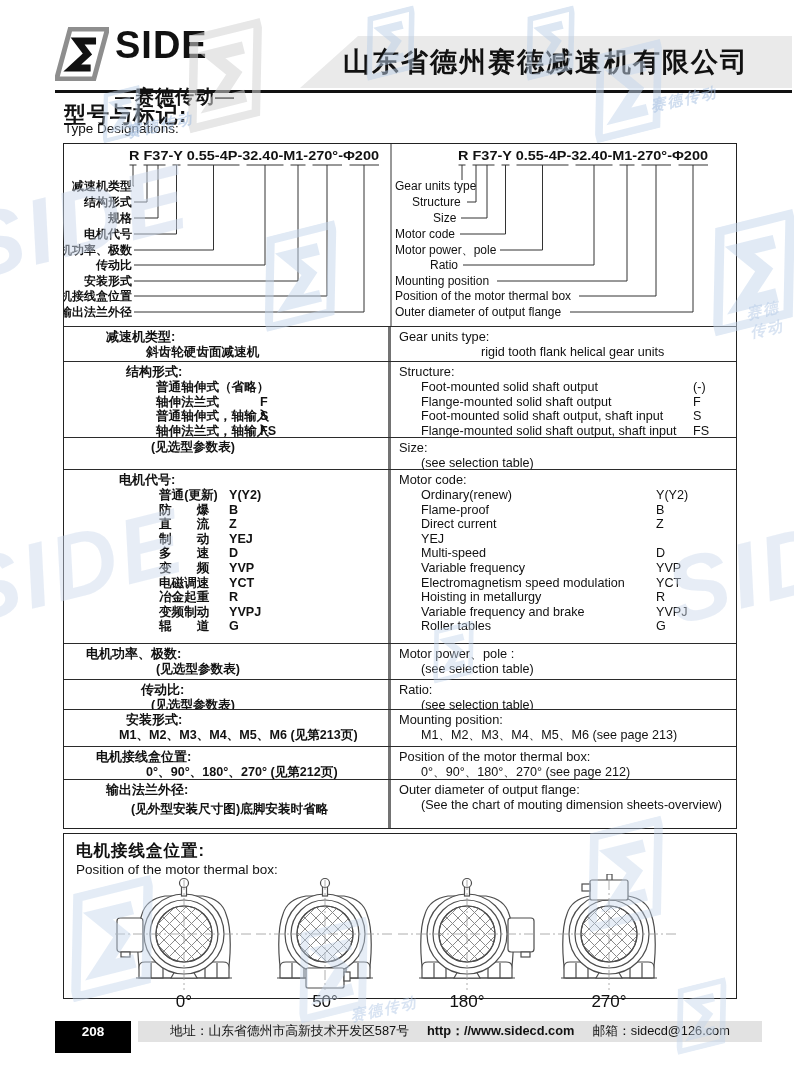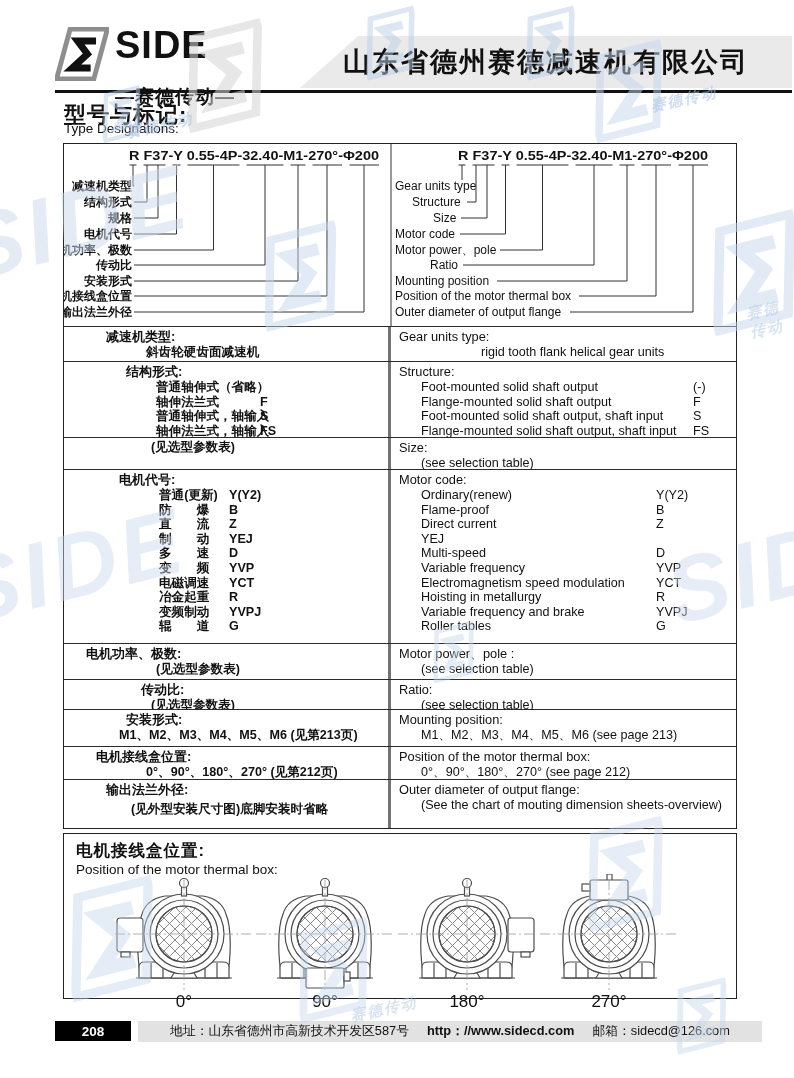--- a/index.html
+++ b/index.html
@@ -48,21 +48,21 @@
   .tb-zh{font-size:16.5px;font-weight:bold;margin:6px 0 0 12px;letter-spacing:1px;}
   .tb-en{font-size:13.5px;margin-left:12px;}
   .fig{position:absolute;top:40px;width:150px;text-align:center;}
   .fig svg{display:block;}
   .fig-label{font-size:17px;margin-top:-2px;}
   .mln{stroke:#4d4d4d;fill:none;stroke-width:1.2;}
   .mfw{stroke:#4d4d4d;fill:#fff;stroke-width:1.2;}
   .mcl{stroke:#999;stroke-width:0.8;stroke-dasharray:10 3 2 3;fill:none;}
 
   
-  .pg{position:absolute;left:55px;top:1021px;width:76px;height:20px;background:#000;color:#fff;
+  .pg{position:absolute;left:55px;top:1021px;width:76px;height:32px;background:#000;color:#fff;
       font-size:13.5px;font-weight:bold;text-align:center;line-height:21px;}
   .fband{position:absolute;left:138px;top:1021px;width:624px;height:21px;background:#e2e2e2;
       display:flex;align-items:center;justify-content:center;gap:18px;font-size:12.8px;white-space:nowrap;}
   .furl{font-weight:bold;}
 </style>
 </head>
 <body>
 
 <div class="page">
 
@@ -406,21 +406,21 @@
               <circle class="mln" cx="75" cy="60" r="34"></circle>
               <circle cx="75" cy="60" r="28" fill="#fff" stroke="#4d4d4d" stroke-width="1.2"></circle>
               <circle cx="75" cy="60" r="28" fill="url(#xhatch)" stroke="#4d4d4d" stroke-width="1.2"></circle>
               <rect class="mfw" x="72.5" y="8" width="5" height="14"></rect>
               <circle class="mfw" cx="75" cy="9" r="4.5"></circle>
               <rect class="mfw" x="56" y="94" width="38" height="20" rx="2"></rect>
               <rect class="mfw" x="94" y="98" width="6" height="9"></rect>
               <path class="mcl" d="M6,60 H144"></path>
               <path class="mcl" d="M75,6 V116"></path>
             </svg>
-            <div class="fig-label">90°</div>
+            <div class="fig-label">50°</div>
           </div>
           <div class="fig" style="left: 328px;">
             <svg viewBox="0 0 150 120" width="150" height="120">
               <path class="mfw" d="M32,104 C28,85 27,55 33,40 C36,30 44,24 56,22 L94,22 C106,24 114,30 117,40 C123,55 122,85 118,104 Z"></path>
               <path class="mfw" d="M30,104 V93 Q30,88 36,88 H49 Q54,88 54,93 V104 Z"></path>
               <path class="mfw" d="M96,104 V93 Q96,88 101,88 H114 Q120,88 120,93 V104 Z"></path>
               <path class="mln" d="M42,89 V104 M108,89 V104"></path>
               <path class="mln" d="M27,104 H123"></path>
               <path class="mfw" d="M62,104 L66,97 H84 L88,104 Z"></path>
               <circle class="mfw" cx="75" cy="60" r="40"></circle>

